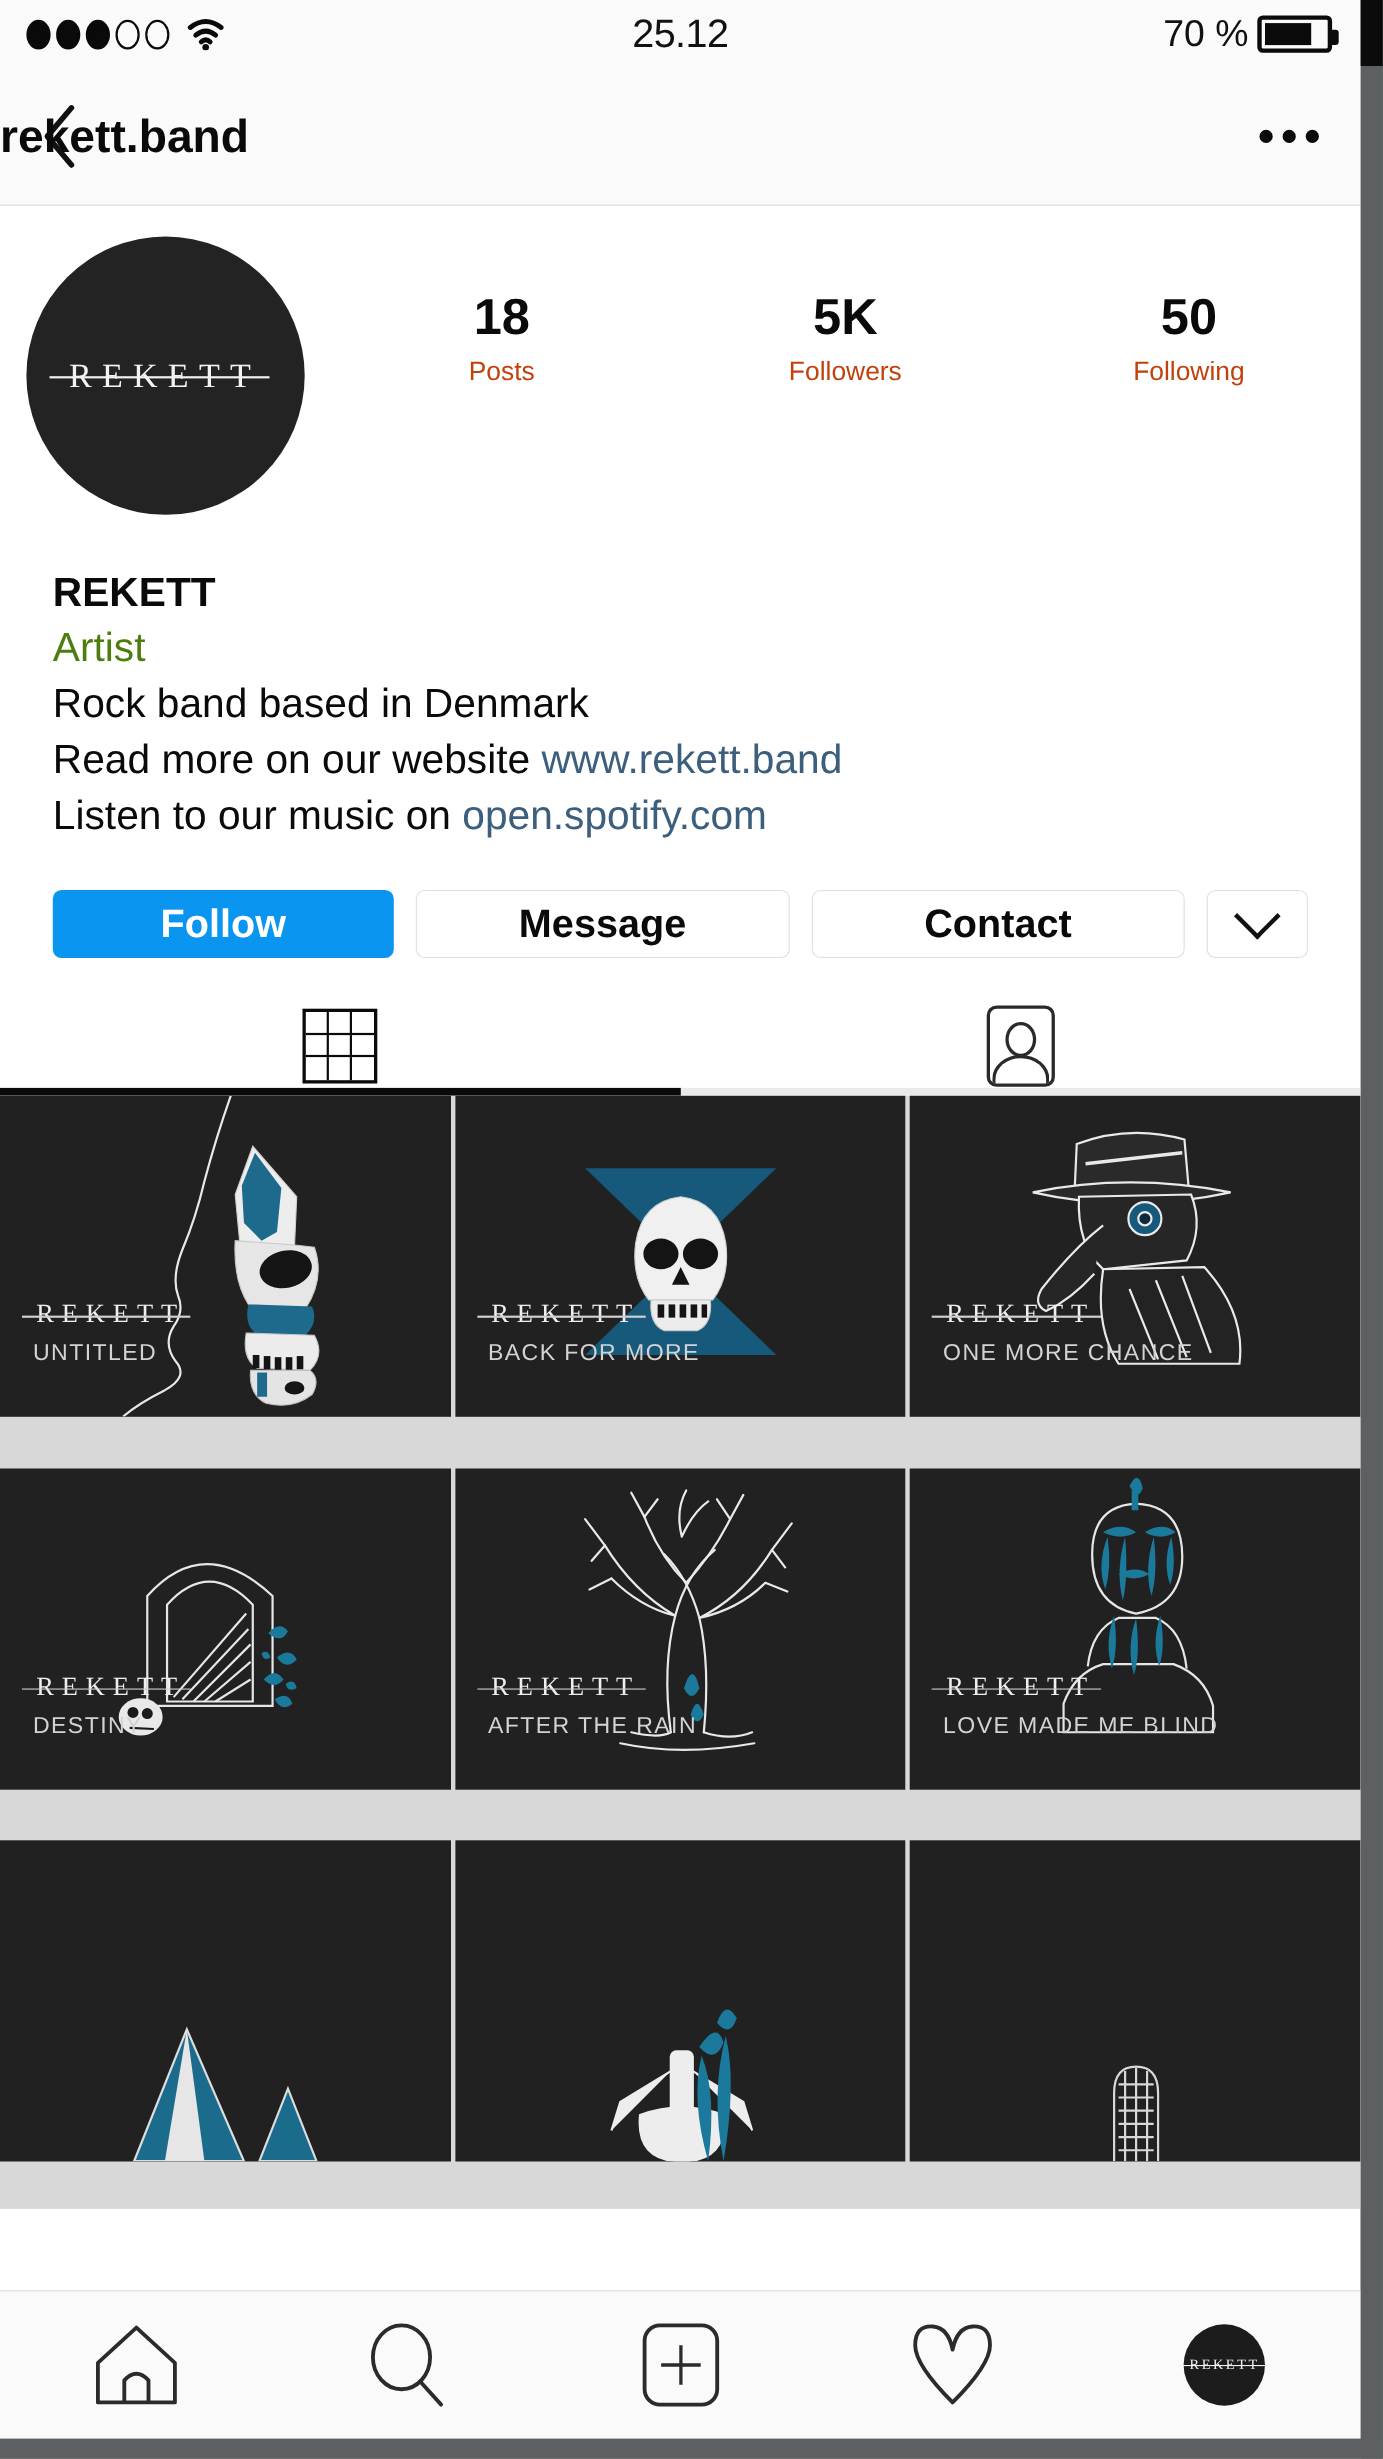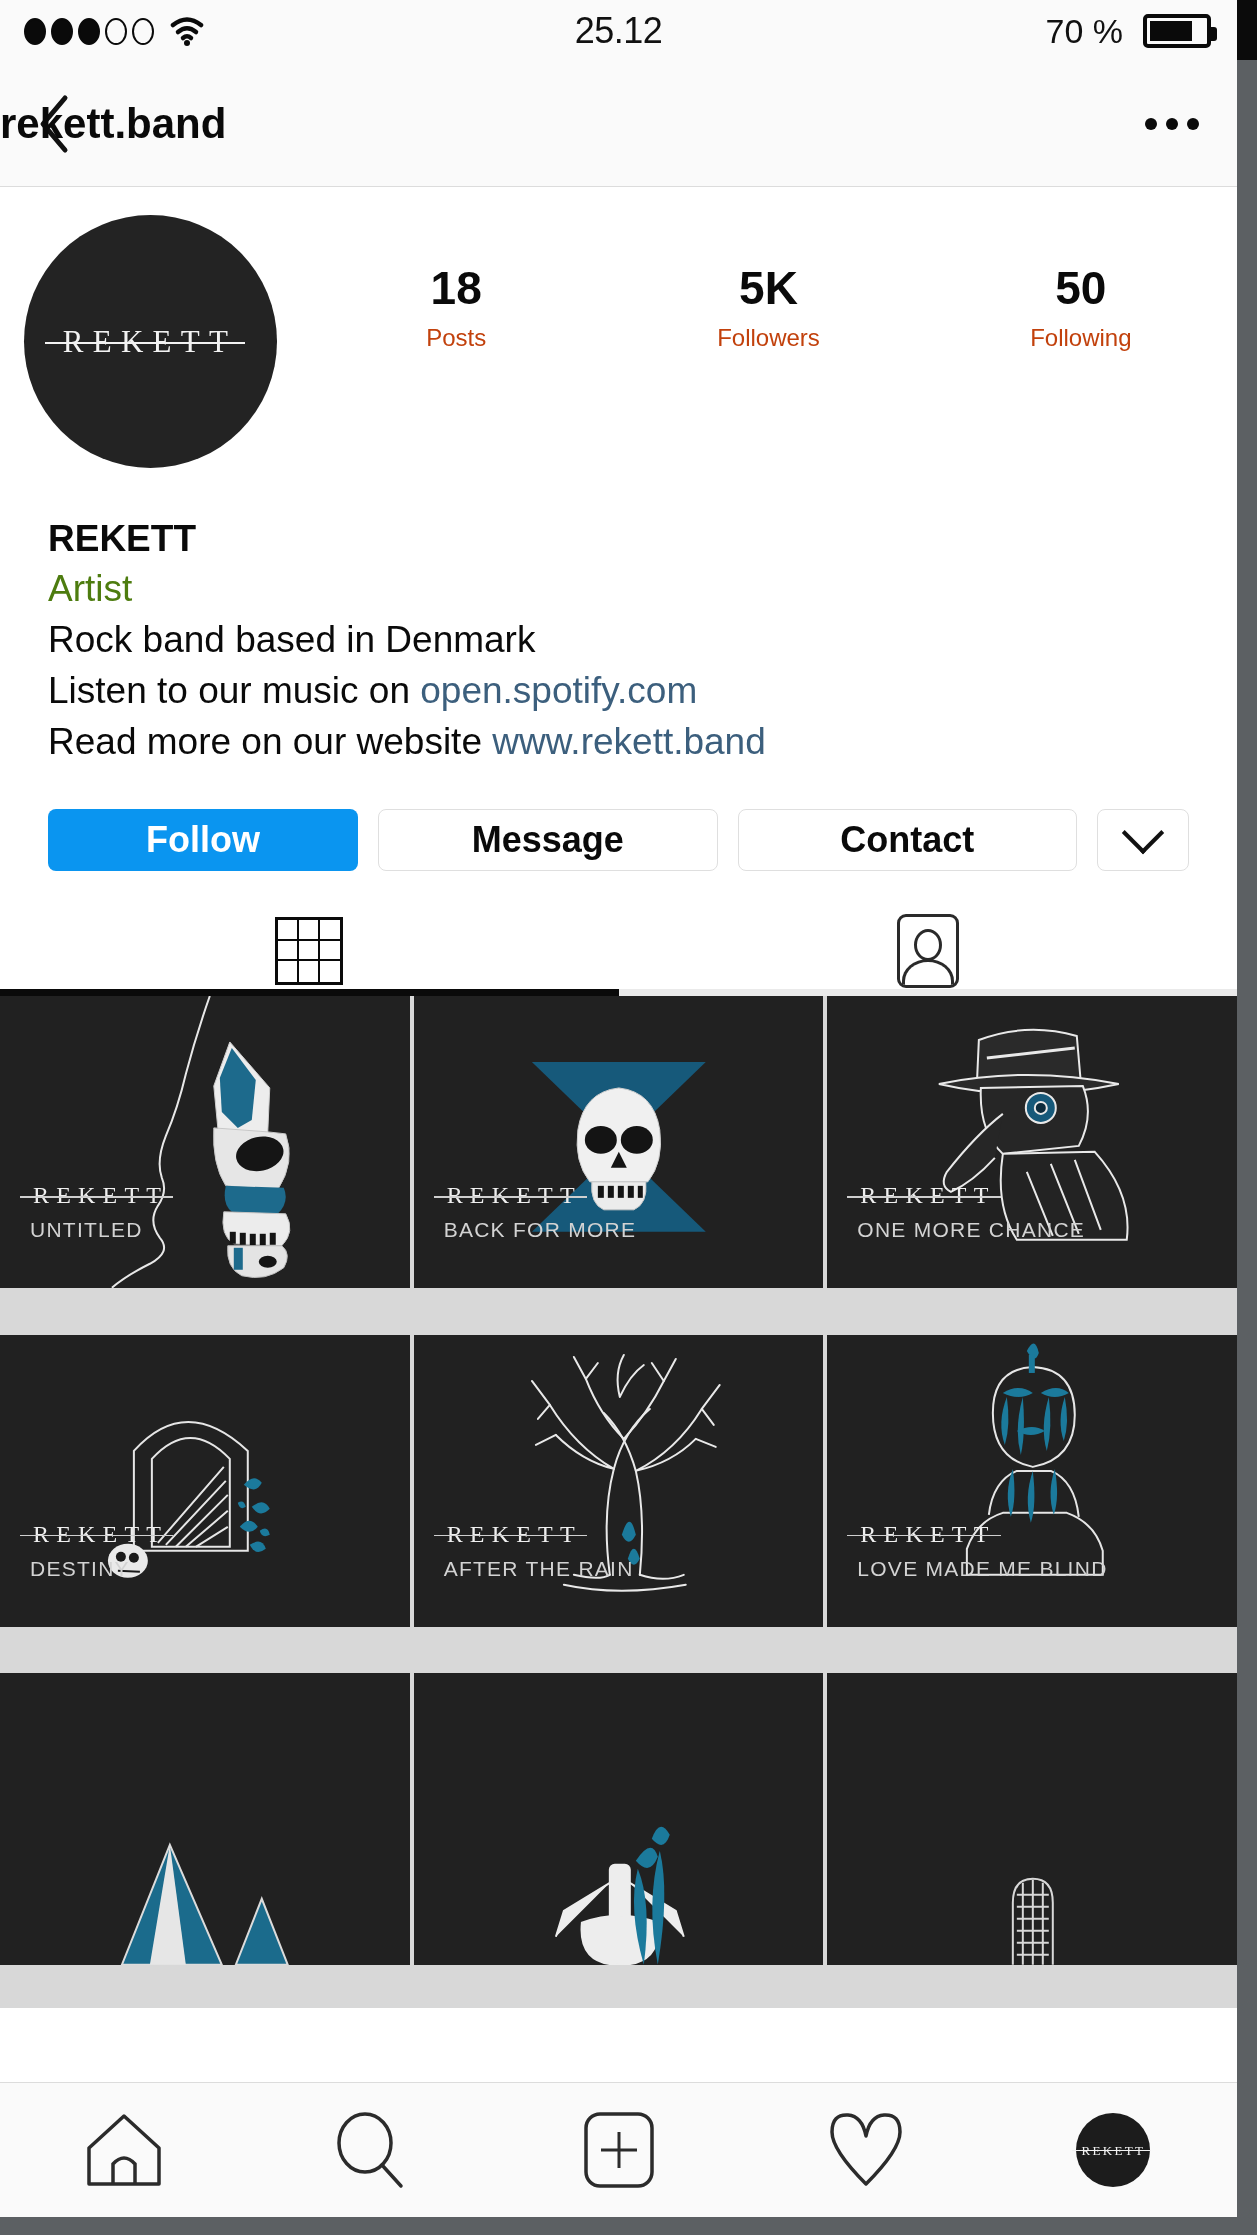--- a/index.html
+++ b/index.html
@@ -34,21 +34,21 @@
   .sb-left { display:flex; align-items:center; gap:10px; padding-left:24px; }
   .dots { display:flex; align-items:center; gap:5px; }
   .dot { width:22px; height:27px; border-radius:50%; border:2.5px solid #0a0a0a; }
   .dot.on { background:#0a0a0a; }
   .wifi { width:34px; height:30px; position:relative; margin-left:6px; }
   .sb-time {
     position:absolute; left:0; right:0; text-align:center;
     font-size:36px; color:#111; letter-spacing:-0.5px;
   }
   .sb-right {
-    position:absolute; right:26px; display:flex; align-items:center; gap:20px;
+    position:absolute; right:26px; display:flex; align-items:center; gap:8px;
   }
   .batt-pct { font-size:34px; color:#111; }
   .batt { width:68px; height:34px; border:4px solid #0a0a0a; border-radius:5px; position:relative; }
   .batt-fill { position:absolute; left:3px; top:3px; bottom:3px; background:#0a0a0a; }
   .batt-nub { position:absolute; right:-10px; top:9px; width:7px; height:14px; background:#0a0a0a; border-radius:0 3px 3px 0; }
 
   
   .navbar {
     position:relative; height:125px; background:#fafafa;
     border-bottom:1px solid #dcdcdc;
@@ -230,22 +230,22 @@
         <div class="stat-num">50</div>
         <div class="stat-lbl">Following</div>
       </div>
     </div>
   </div>
 
   <div class="bio">
     <div class="bio-name">REKETT</div>
     <div class="bio-cat">Artist</div>
     <div class="bio-line">Rock band based in Denmark</div>
+    <div class="bio-line"><span>Read more on our website </span><span class="bio-link">www.rekett.band</span></div>
     <div class="bio-line"><span>Listen to our music on </span><span class="bio-link">open.spotify.com</span></div>
-    <div class="bio-line"><span>Read more on our website </span><span class="bio-link">www.rekett.band</span></div>
   </div>
 
   <div class="actions">
     <div class="btn btn-follow">Follow</div>
     <div class="btn btn-outline">Message</div>
     <div class="btn btn-outline">Contact</div>
     <div class="btn btn-outline btn-caret">
       <span class="caret"></span>
     </div>
   </div>

